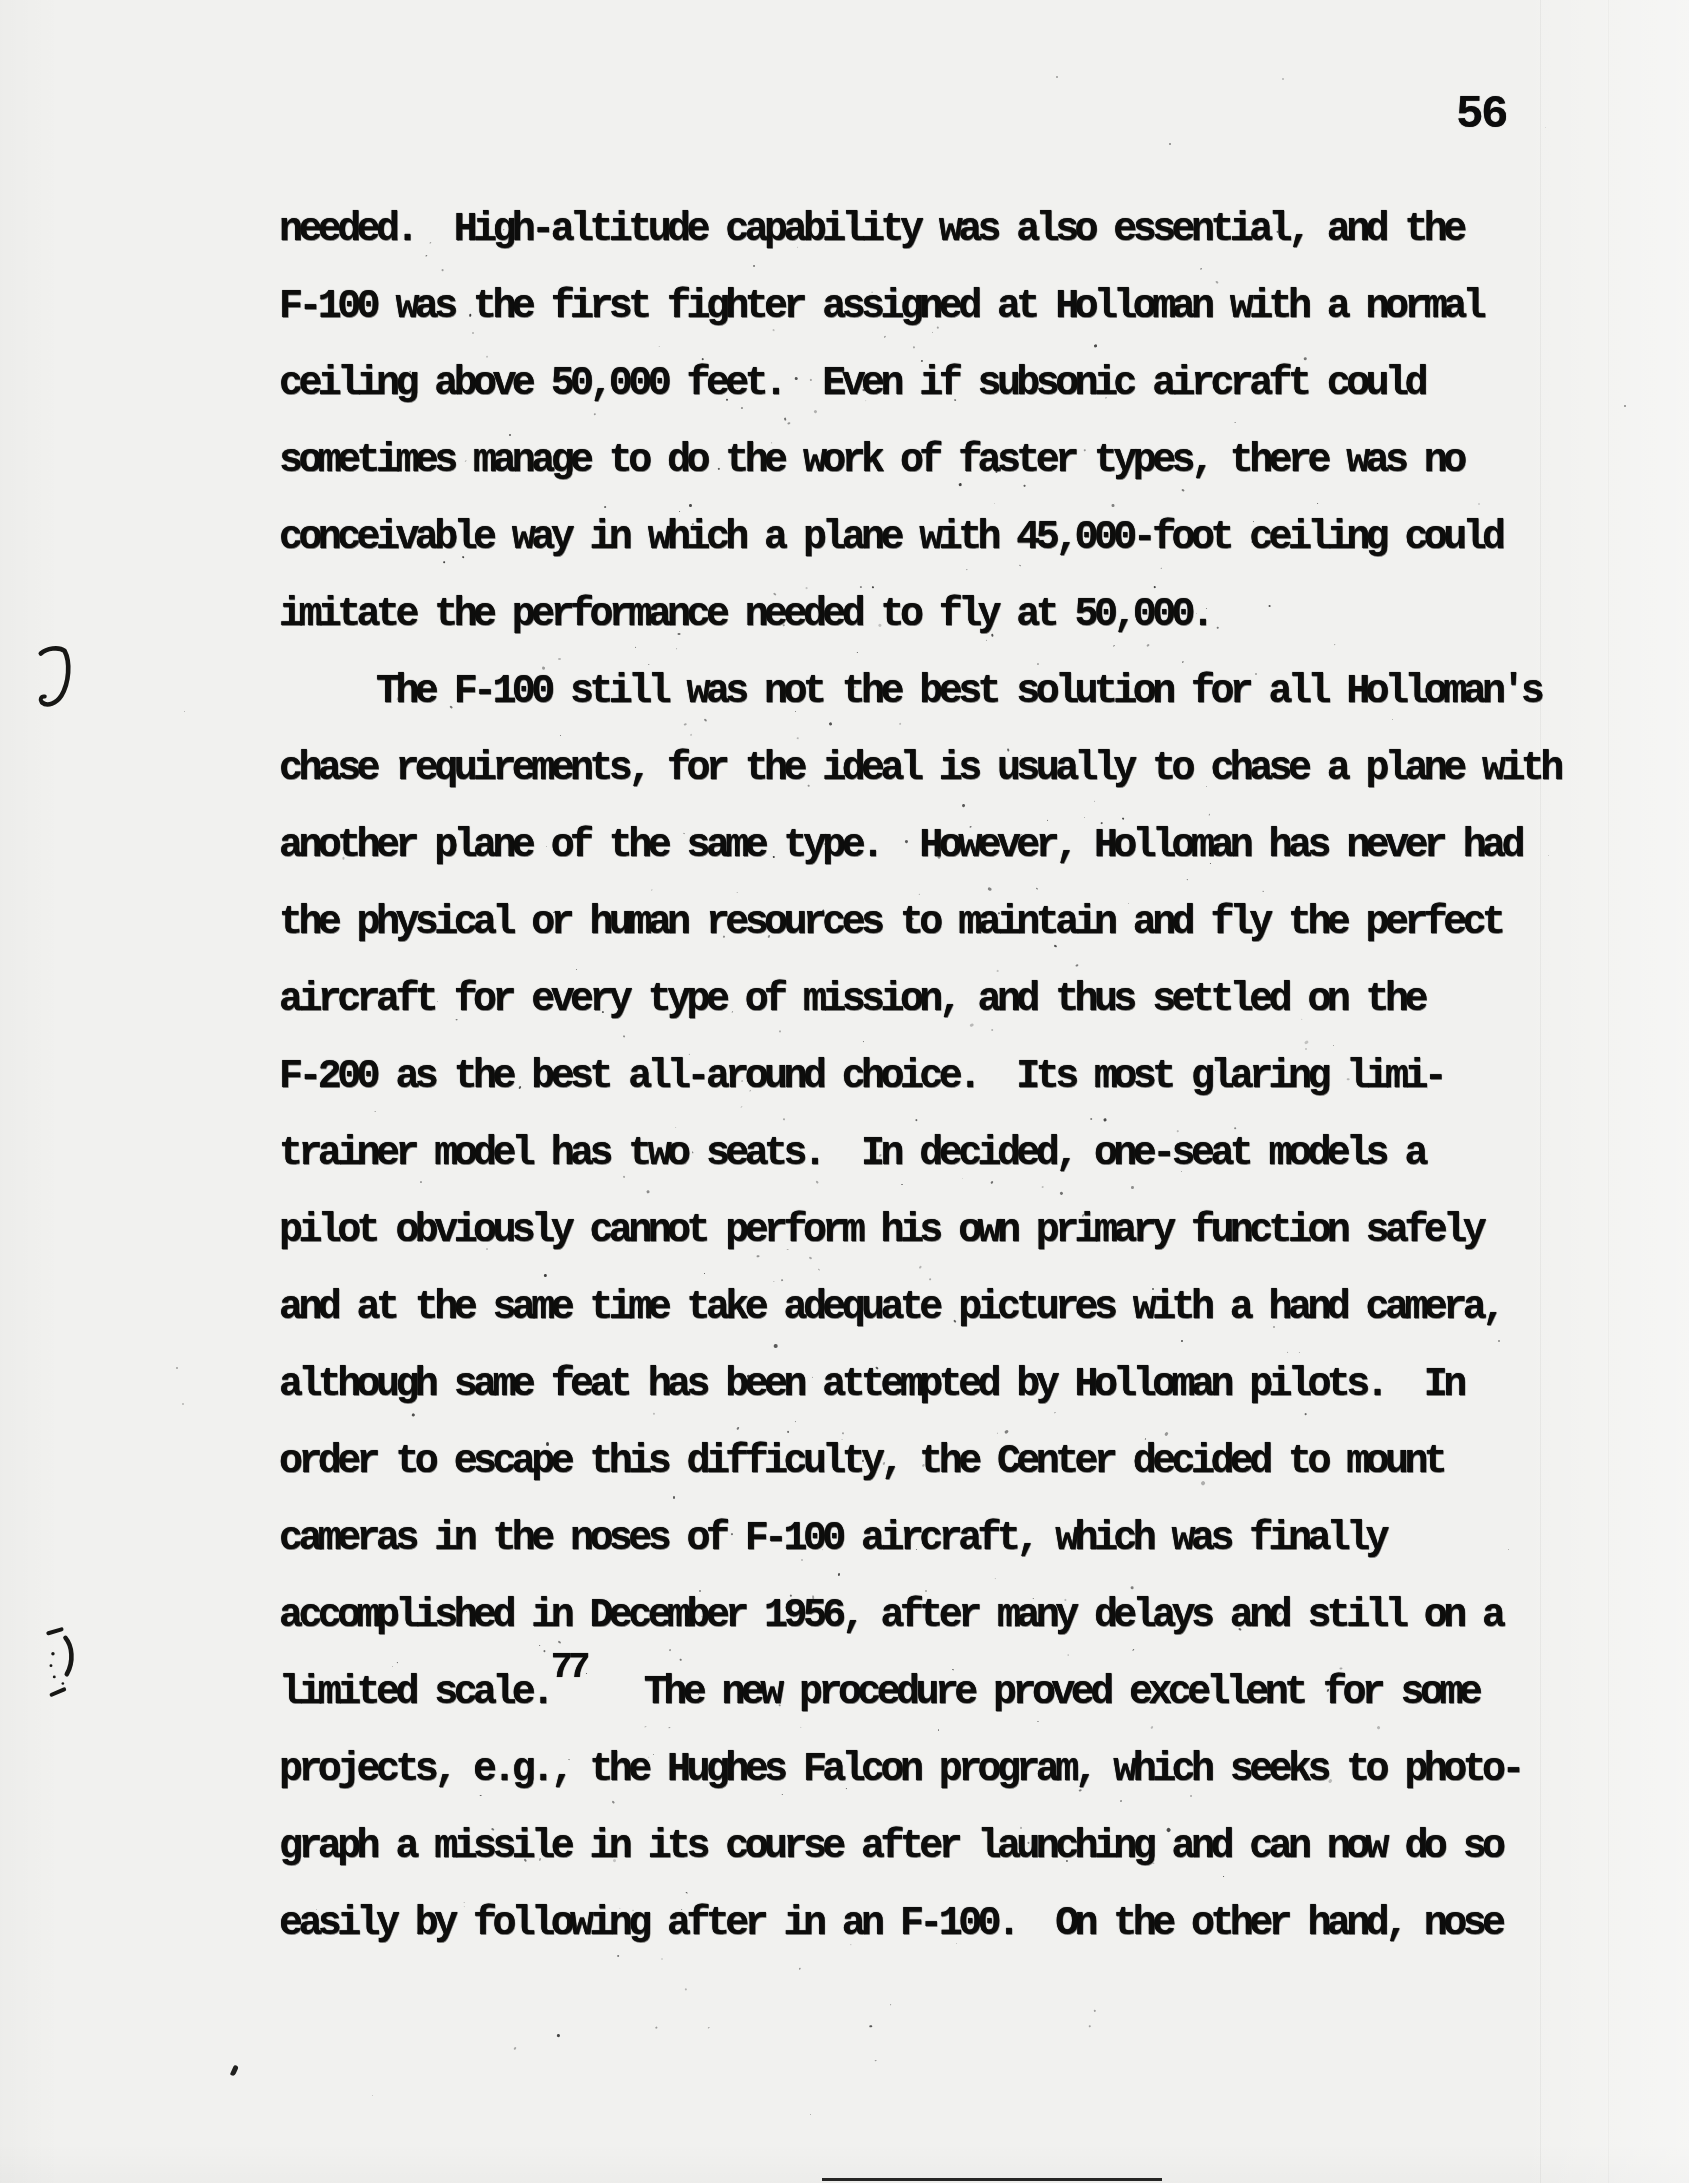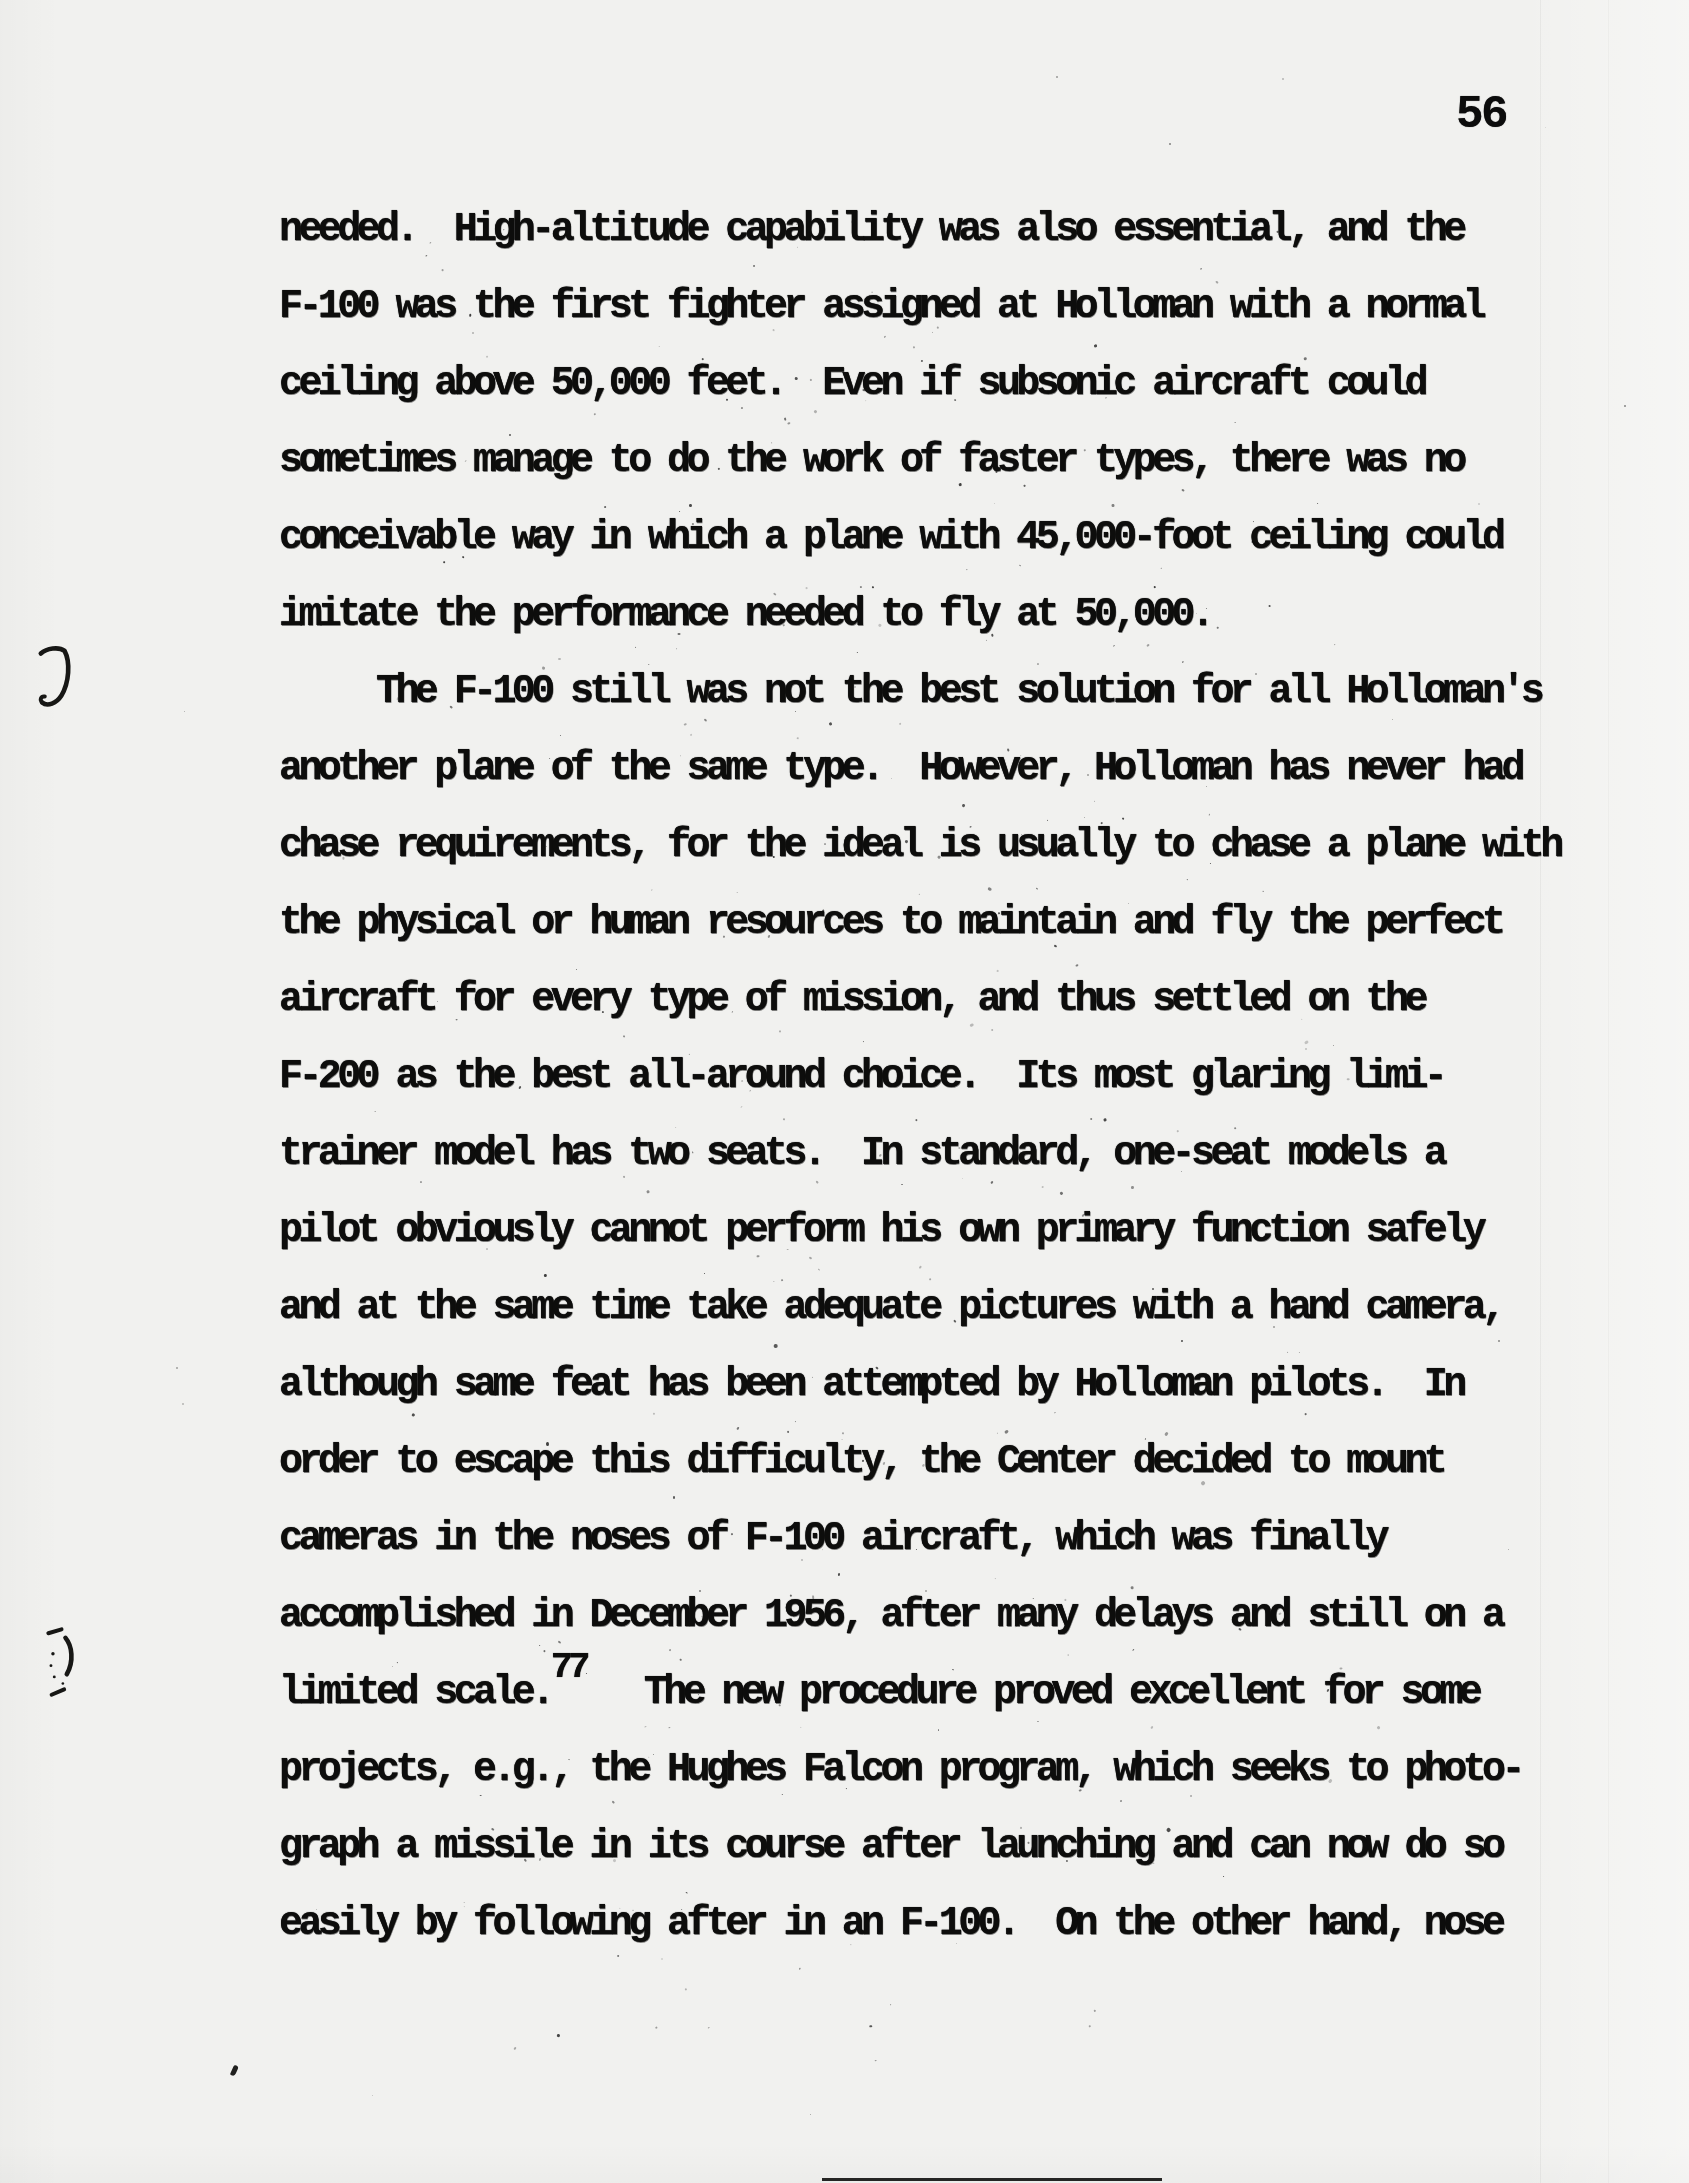--- a/index.html
+++ b/index.html
@@ -101,26 +101,26 @@
   <div class="page-number">56</div>
 
   <div class="text-block" id="text-block">
       <div class="line"><span>needed.  High-altitude capability was also essential, and the</span></div>
       <div class="line"><span>F-100 was the first fighter assigned at Holloman with a normal</span></div>
       <div class="line"><span>ceiling above 50,000 feet.  Even if subsonic aircraft could</span></div>
       <div class="line"><span>sometimes manage to do the work of faster types, there was no</span></div>
       <div class="line"><span>conceivable way in which a plane with 45,000-foot ceiling could</span></div>
       <div class="line"><span>imitate the performance needed to fly at 50,000.</span></div>
       <div class="line"><span>     The F-100 still was not the best solution for all Holloman's</span></div>
+      <div class="line"><span>chase requirements, for the ideal is usually to chase a plane with</span></div>
       <div class="line"><span>another plane of the same type.  However, Holloman has never had</span></div>
-      <div class="line"><span>chase requirements, for the ideal is usually to chase a plane with</span></div>
       <div class="line"><span>the physical or human resources to maintain and fly the perfect</span></div>
       <div class="line"><span>aircraft for every type of mission, and thus settled on the</span></div>
       <div class="line"><span>F-200 as the best all-around choice.  Its most glaring limi-</span></div>
-      <div class="line"><span>trainer model has two seats.  In standard, one-seat models a</span></div>
+      <div class="line"><span>trainer model has two seats.  In decided, one-seat models a</span></div>
       <div class="line"><span>pilot obviously cannot perform his own primary function safely</span></div>
       <div class="line"><span>and at the same time take adequate pictures with a hand camera,</span></div>
       <div class="line"><span>although same feat has been attempted by Holloman pilots.  In</span></div>
       <div class="line"><span>order to escape this difficulty, the Center decided to mount</span></div>
       <div class="line"><span>cameras in the noses of F-100 aircraft, which was finally</span></div>
       <div class="line"><span>accomplished in December 1956, after many delays and still on a</span></div>
       <div class="line"><span>limited scale.</span><sup>77</sup><span>   The new procedure proved excellent for some</span></div>
       <div class="line"><span>projects, e.g., the Hughes Falcon program, which seeks to photo-</span></div>
       <div class="line"><span>graph a missile in its course after launching and can now do so</span></div>
       <div class="line"><span>easily by following after in an F-100.  On the other hand, nose</span></div>

